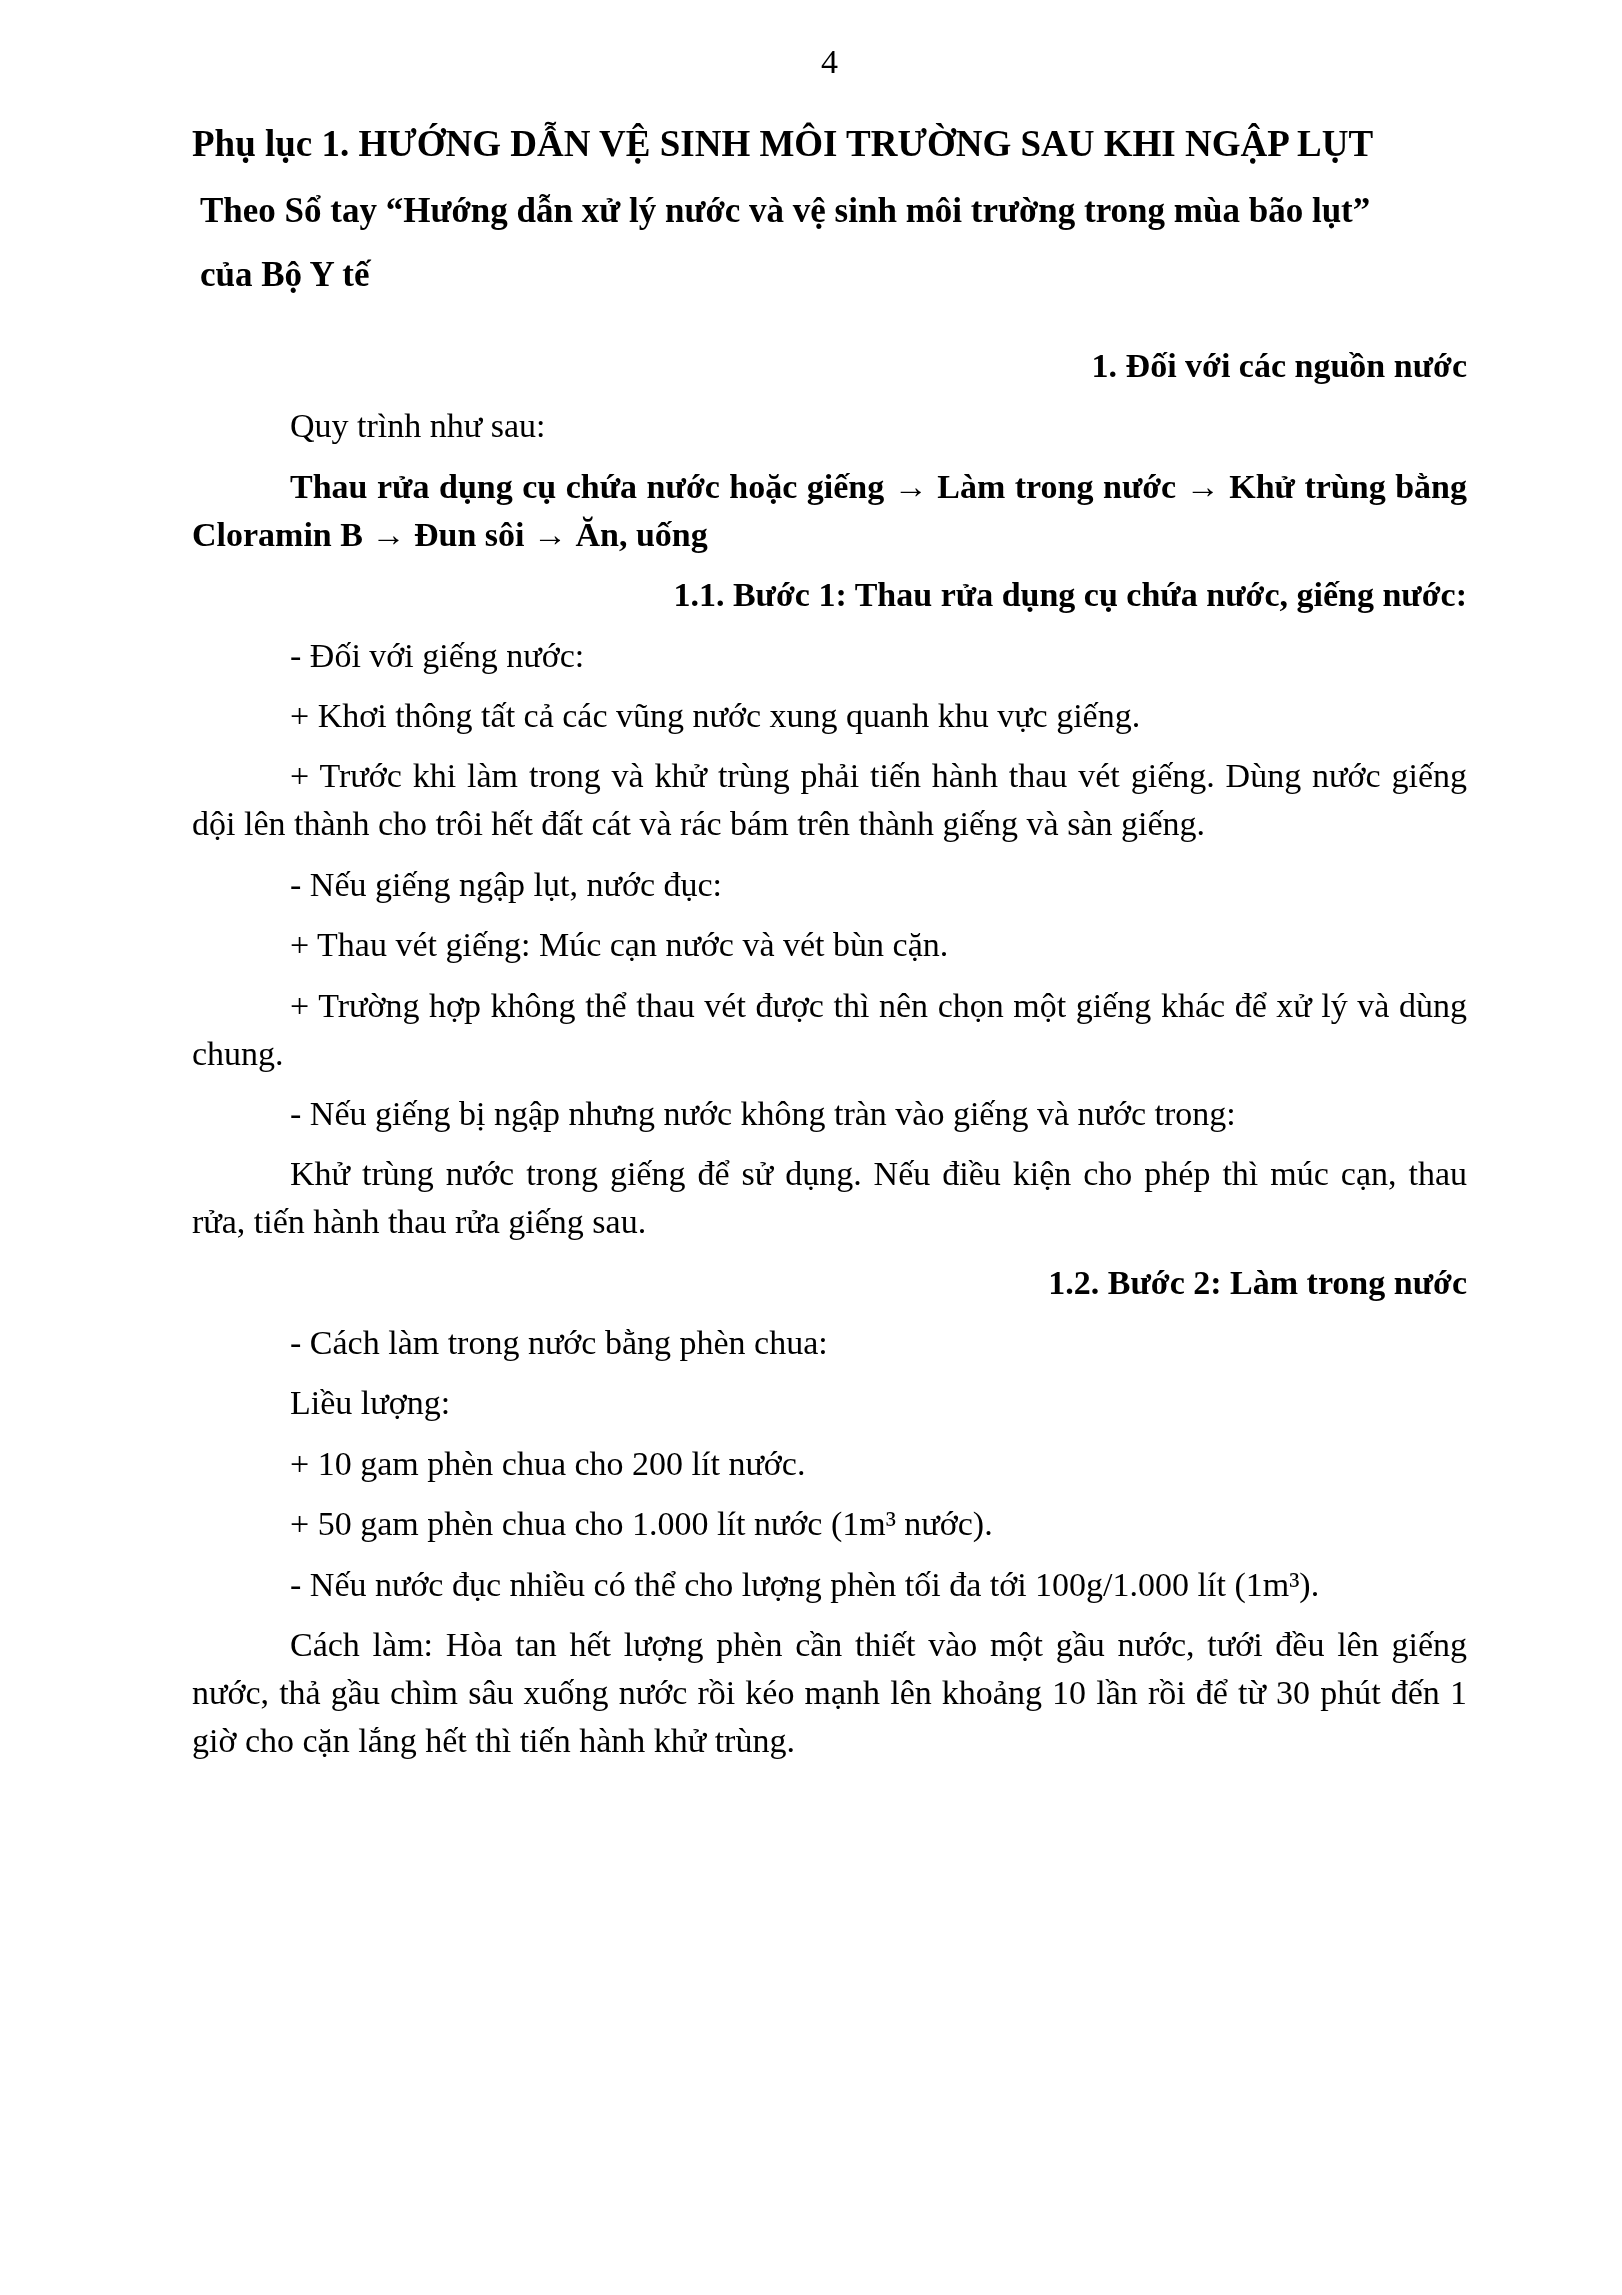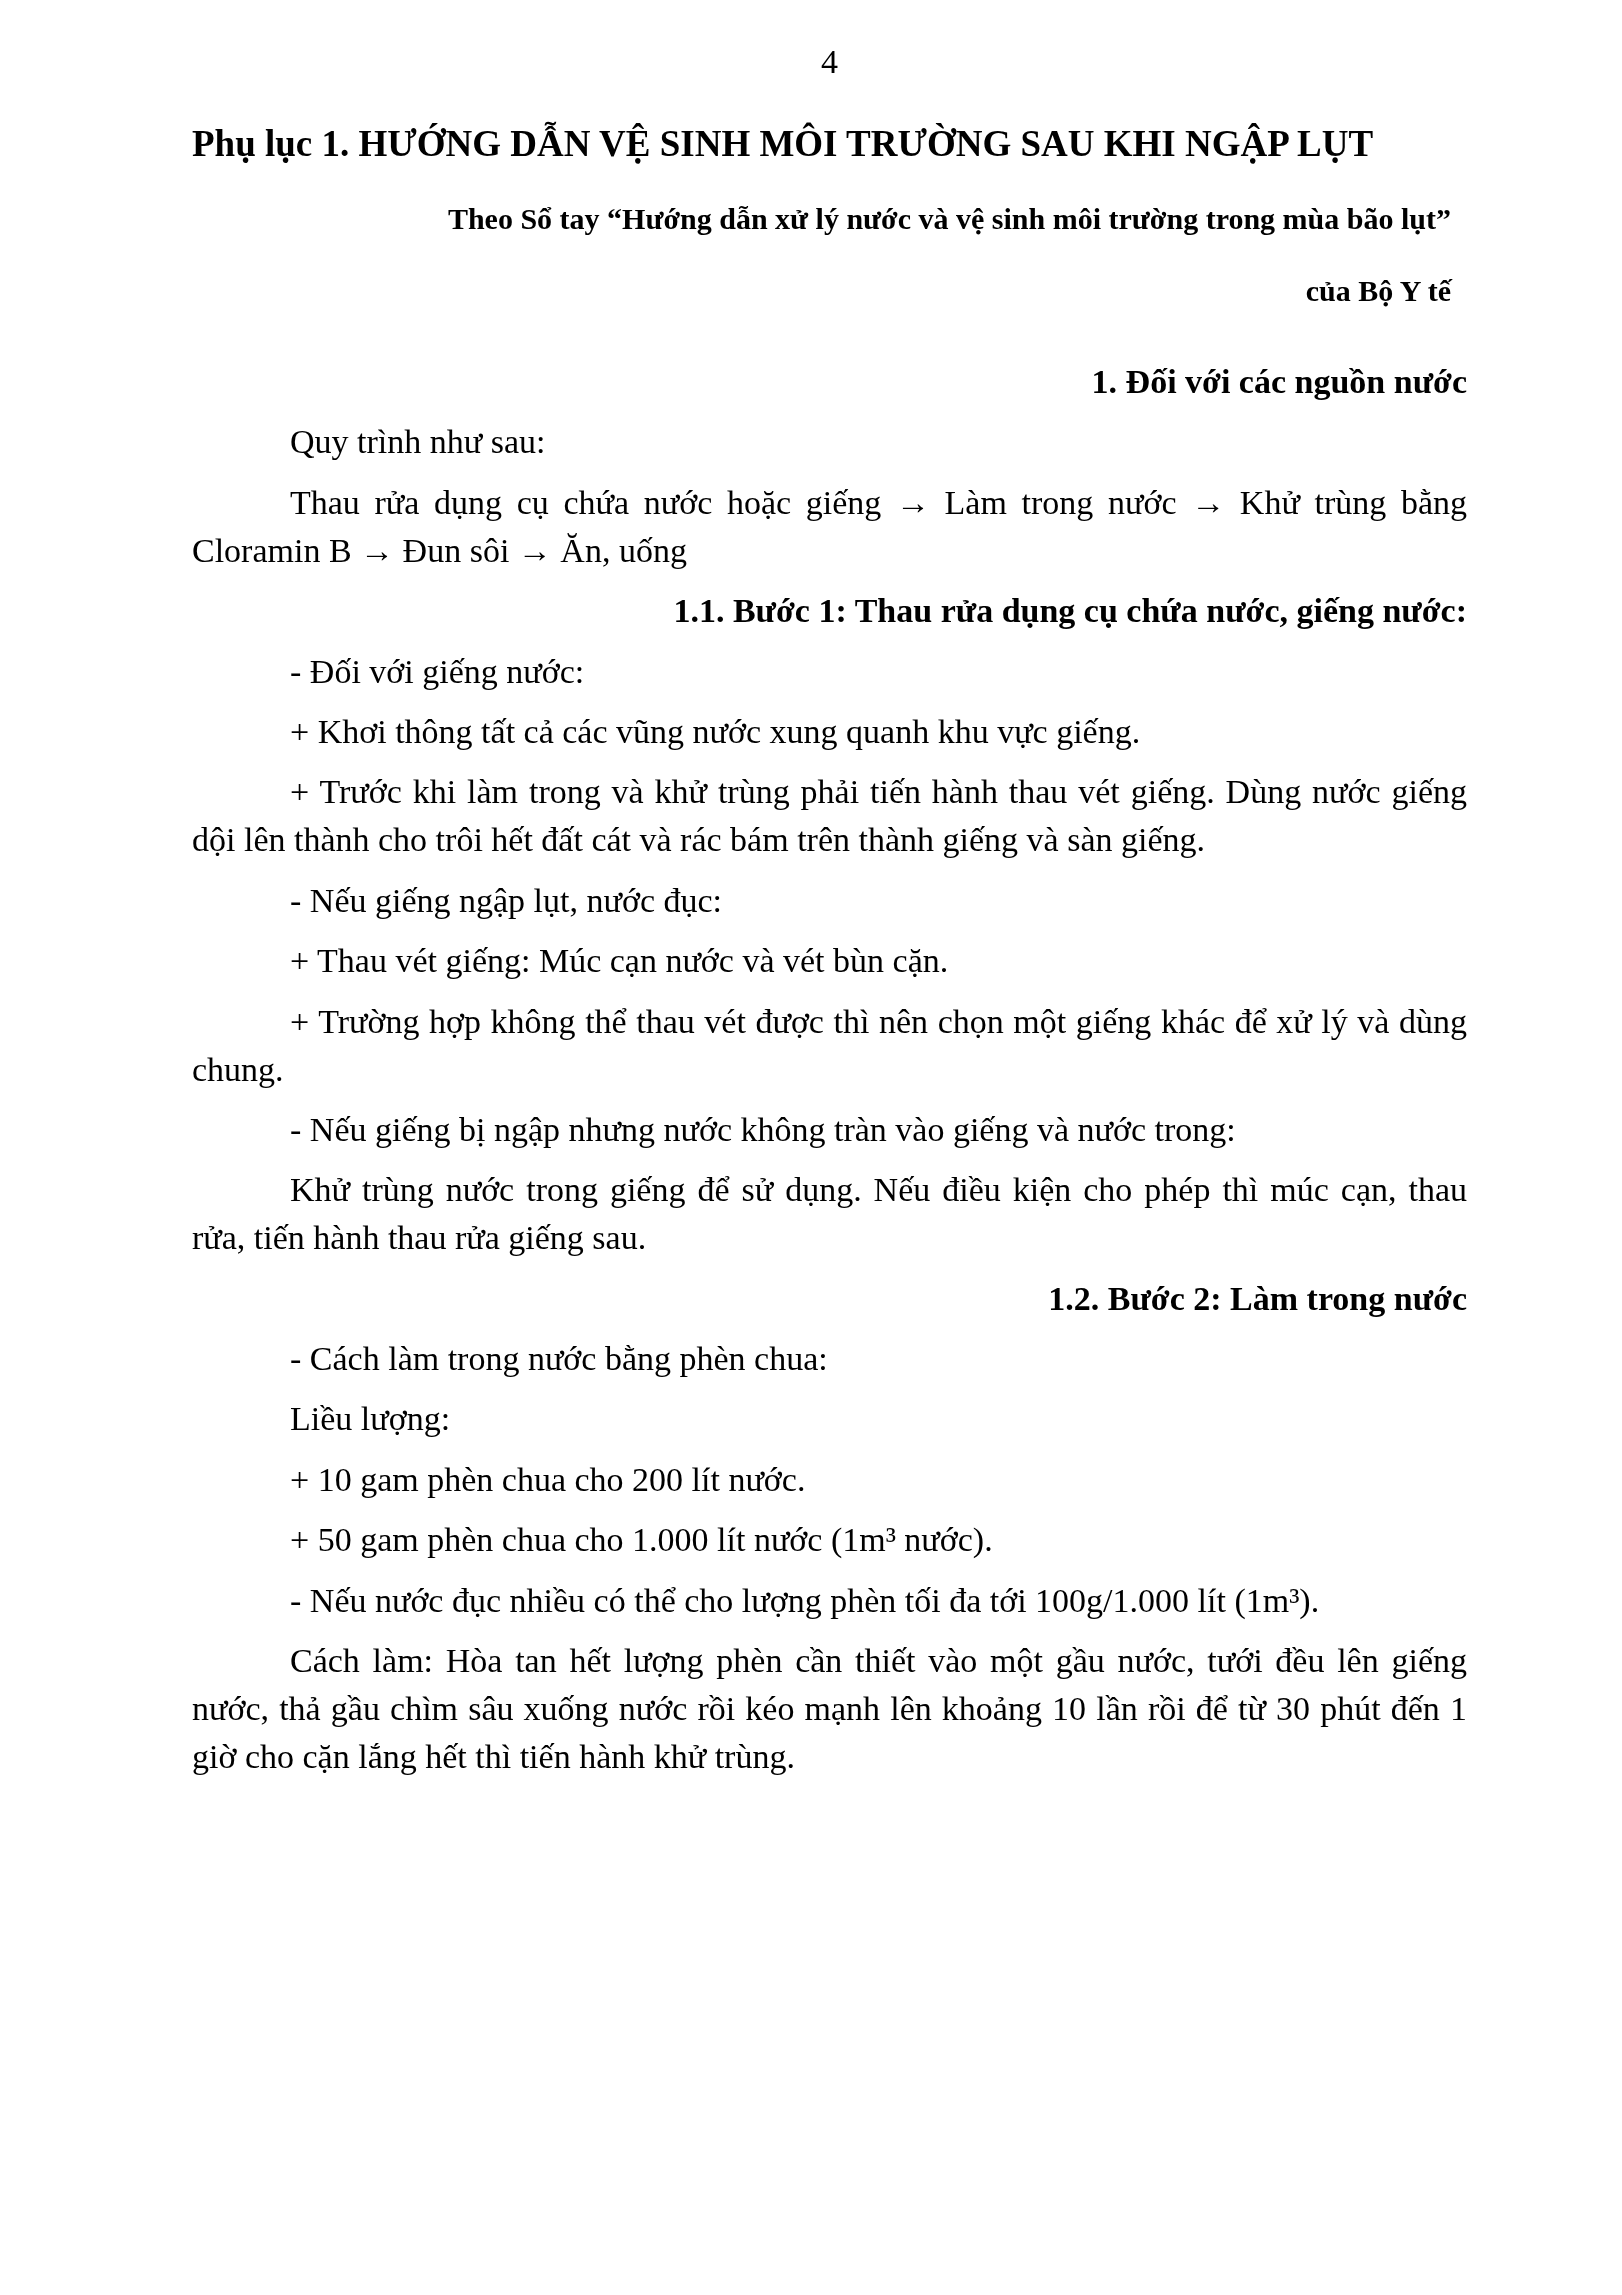--- a/index.html
+++ b/index.html
@@ -28,42 +28,42 @@
     margin: 0 0 26px 0;
   }
   .doc-title {
     text-align: left;
     font-weight: bold;
     font-size: 37px;
     line-height: 63px;
     margin: 0;
   }
   .doc-subtitle {
-    text-align: right;
+    text-align: left;
     font-weight: bold;
-    font-size: 30px;
+    font-size: 35px;
     line-height: 56px;
-    margin: 16px;
+    margin: 8px;
   }
   .body-text {
     margin-top: 39px;
   }
   .body-text p {
     font-size: 34px;
     line-height: 48px;
     margin: 0 0 12.4px 0;
     text-indent: 98px;
     text-align: justify;
   }
   .body-text p.heading {
     font-weight: bold;
     text-align: right;
   }
   .body-text p.body-bold {
-    font-weight: normal;
+    font-weight: bold;
   }
 </style>
 </head>
 <body>
 
 <div class="page">
   <div class="pageno">4</div>
 
   <h1 class="doc-title">Phụ lục 1. HƯỚNG DẪN VỆ SINH MÔI TRƯỜNG SAU KHI NGẬP LỤT</h1>
 

